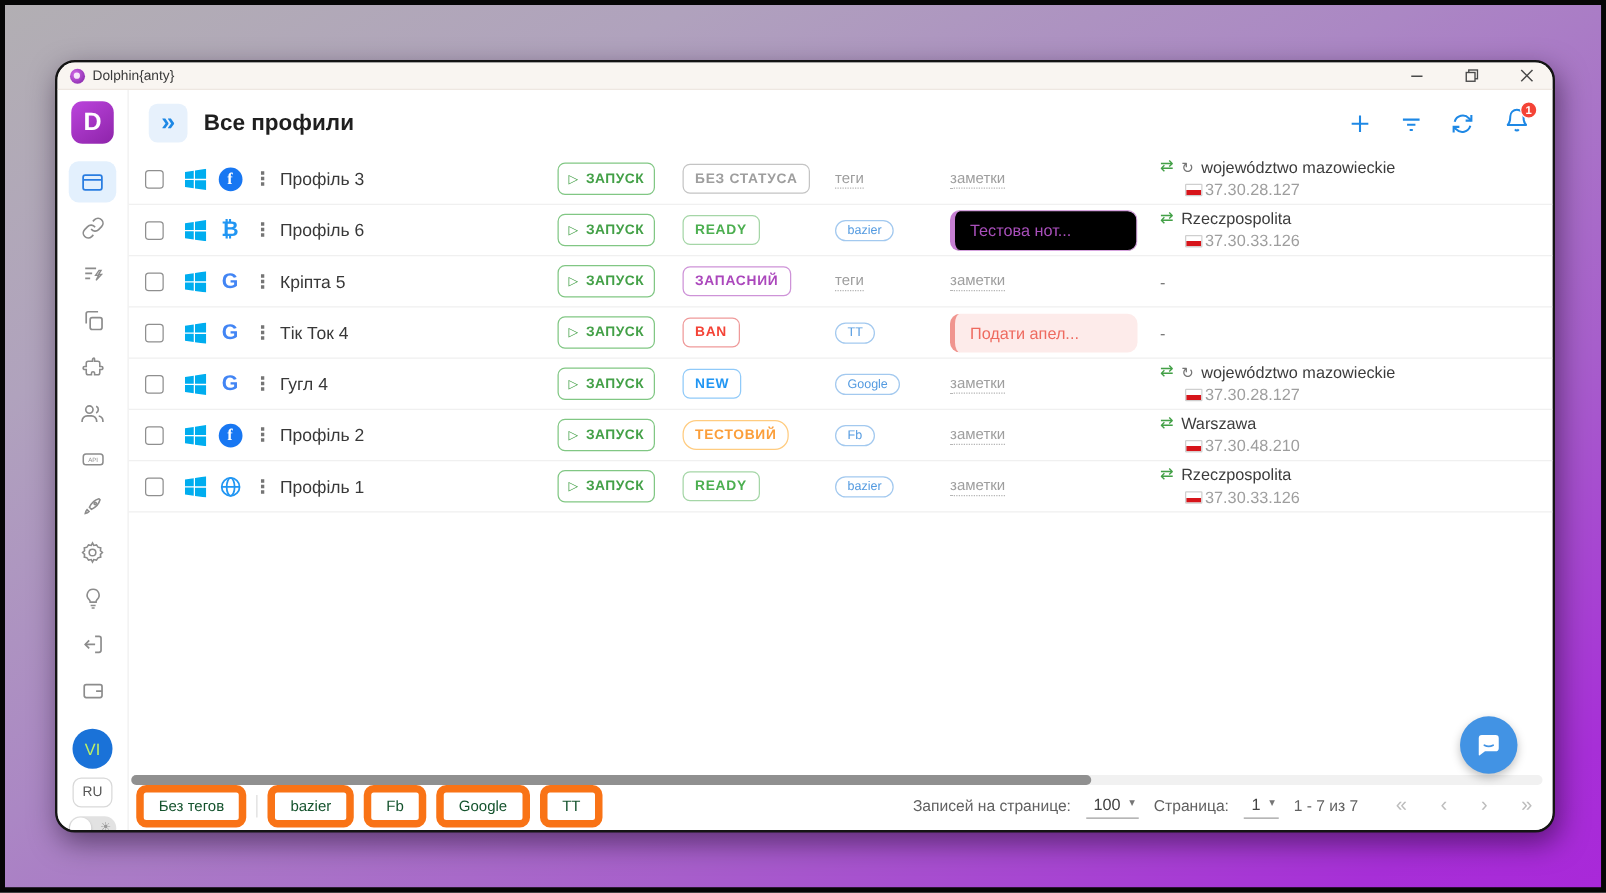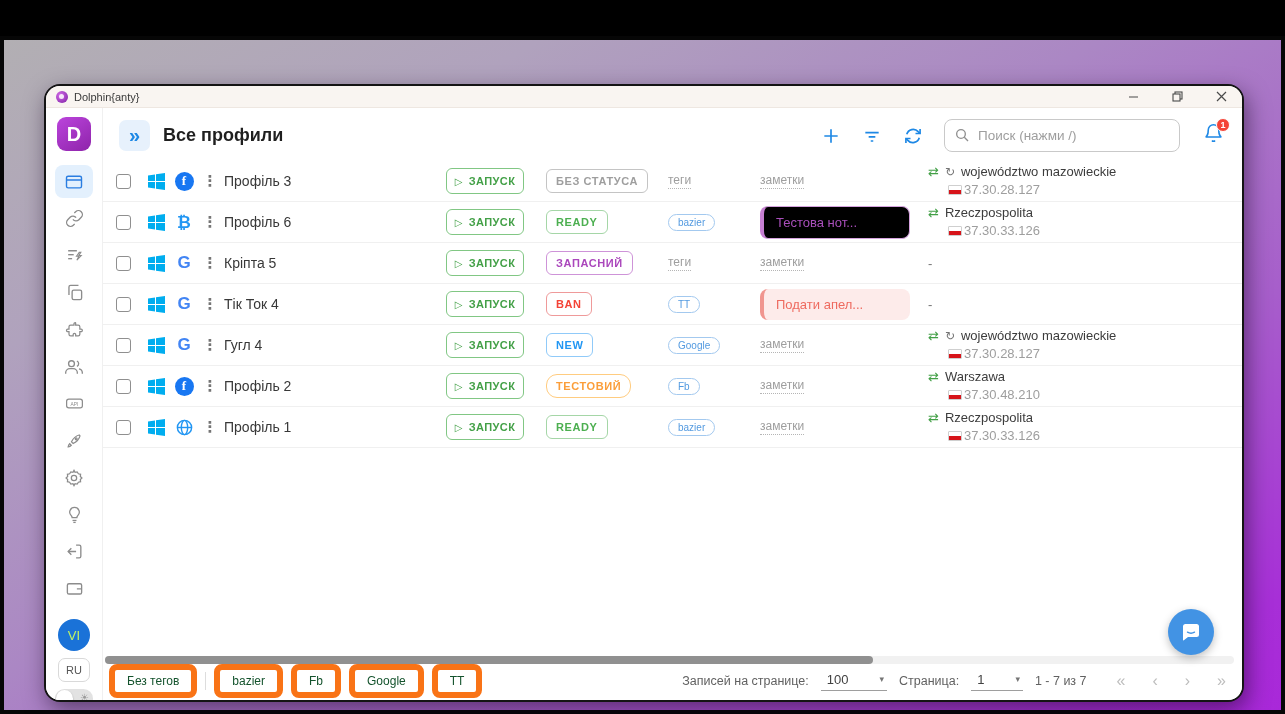--- a/index.html
+++ b/index.html
@@ -1,19 +1,19 @@
 <!DOCTYPE html>
 <html><head>
 <meta charset="utf-8">
 <style>
   * { margin:0; padding:0; box-sizing:border-box; }
   html,body { width:1285px; height:714px; }
   body { font-family:"Liberation Sans", sans-serif; background:#000; overflow:hidden; }
   .desktop { position:absolute; inset:0; border:4px solid #060606;
-    background:linear-gradient(150deg,#b2afb3 0%,#b0a2bd 22%,#ab87c4 45%,#a75ecb 70%,#a72fd7 92%,#a928d9 100%);margin-top:36px; }
+    background:linear-gradient(150deg,#b2afb3 0%,#b0a2bd 22%,#ab87c4 45%,#a75ecb 70%,#a72fd7 92%,#a928d9 100%); }
   .window { position:absolute; left:40px; top:44px; width:1200px; height:618px;
     background:#fff; border:2px solid #141414; border-radius:16px; overflow:hidden;
     box-shadow:3px 8px 22px rgba(20,0,30,.5); }
   
   .titlebar { height:22px; background:#f9f5f1; display:flex; align-items:center; padding:0 10px; gap:6px; border-bottom:1px solid #eee7e1;}
   .tb-logo { width:12px; height:12px; border-radius:50%; background:radial-gradient(circle at 35% 35%, #d26ae8, #7b1fa2); position:relative;}
   .tb-logo::after{content:""; position:absolute; left:3px; top:3px; width:5px; height:5px; border-radius:50%; background:rgba(255,255,255,.85);}
   .tb-title { font-size:11px; color:#3a3a3a; }
   .tb-controls { margin-left:auto; display:flex; align-items:center; gap:30px; padding-right:4px;}
   .tb-btn { color:#4a4a4a; display:grid; place-items:center; width:14px; height:14px; font-size:13px; line-height:1;}
@@ -85,21 +85,21 @@
   .p-dash { color:#757575; font-size:13px; }
   .col-gear { color:#a6a6a6; font-size:14px; justify-self:center; }
   .spacer { flex:1; }
   
   .hscroll { height:8px; margin:0 8px 3px 2px; background:#f1f1f1; border-radius:4px; }
   .hthumb { width:68%; height:8px; background:#909090; border-radius:4px; }
   .footer { height:34px; display:flex; align-items:center; gap:8px; padding:0 16px 6px 6px; }
   .fchip { border:6px solid #f97316; border-radius:8px; padding:4px 12px; font-size:12px; color:#14532d; background:#fff; white-space:nowrap;}
   .fdivider { width:1px; height:18px; background:#ddd; }
   .fright { margin-left:auto; display:flex; align-items:center; gap:12px; color:#616161; font-size:12.5px; white-space:nowrap;}
-  .fselect { display:flex; align-items:center; gap:31px; border-bottom:1px solid #9e9e9e; padding:0 3px 3px 6px; color:#424242; font-size:13px;}
+  .fselect { display:flex; align-items:center; gap:7px; border-bottom:1px solid #9e9e9e; padding:0 3px 3px 6px; color:#424242; font-size:13px;}
   .caret { font-size:9px; color:#757575; font-family:"DejaVu Sans",sans-serif;}
   .pager { display:flex; align-items:center; gap:27px; margin-left:18px; color:#bdbdbd; font-size:16px; }
   .chat-fab { position:absolute; right:28px; bottom:46px; width:46px; height:46px; border-radius:50%;
     background:#4293e4; box-shadow:0 3px 8px rgba(0,0,0,.25); display:grid; place-items:center; }
 </style>
 </head>
 <body>
 
 <div class="desktop">
 <div class="window">
@@ -239,27 +239,20 @@
                   <line x1="10.5" y1="18" x2="13.5" y2="18"></line>
                 </svg>
           </span>
           <span class="tool-ic">
             <svg width="20" height="20" viewBox="0 0 24 24" fill="none" stroke="currentColor" stroke-width="2">
                   <path d="M4.5 10a8 8 0 0 1 13.7-3.2L20.5 9"></path>
                   <polyline points="20.5 3.5 20.5 9 15 9"></polyline>
                   <path d="M19.5 14a8 8 0 0 1-13.7 3.2L3.5 15"></path>
                   <polyline points="3.5 20.5 3.5 15 9 15"></polyline>
                 </svg>
-          </span>
-          <span class="searchbox">
-            <svg width="16" height="16" viewBox="0 0 24 24" fill="none" stroke="currentColor" stroke-width="2">
-                  <circle cx="10.5" cy="10.5" r="6.5"></circle>
-                  <line x1="15.5" y1="15.5" x2="21" y2="21"></line>
-                </svg>
-            <input type="text" placeholder="Поиск (нажми /)" style="">
           </span>
           <span class="bell">
             <svg width="21" height="21" viewBox="0 0 24 24" fill="none" stroke="currentColor" stroke-width="1.8">
                   <path d="M18 8a6 6 0 0 0-12 0c0 7-3 8-3 8h18s-3-1-3-8"></path>
                   <path d="M13.7 20a2 2 0 0 1-3.4 0"></path>
                 </svg>
             <span class="bell-badge">1</span>
           </span>
         </div>
       </div>

